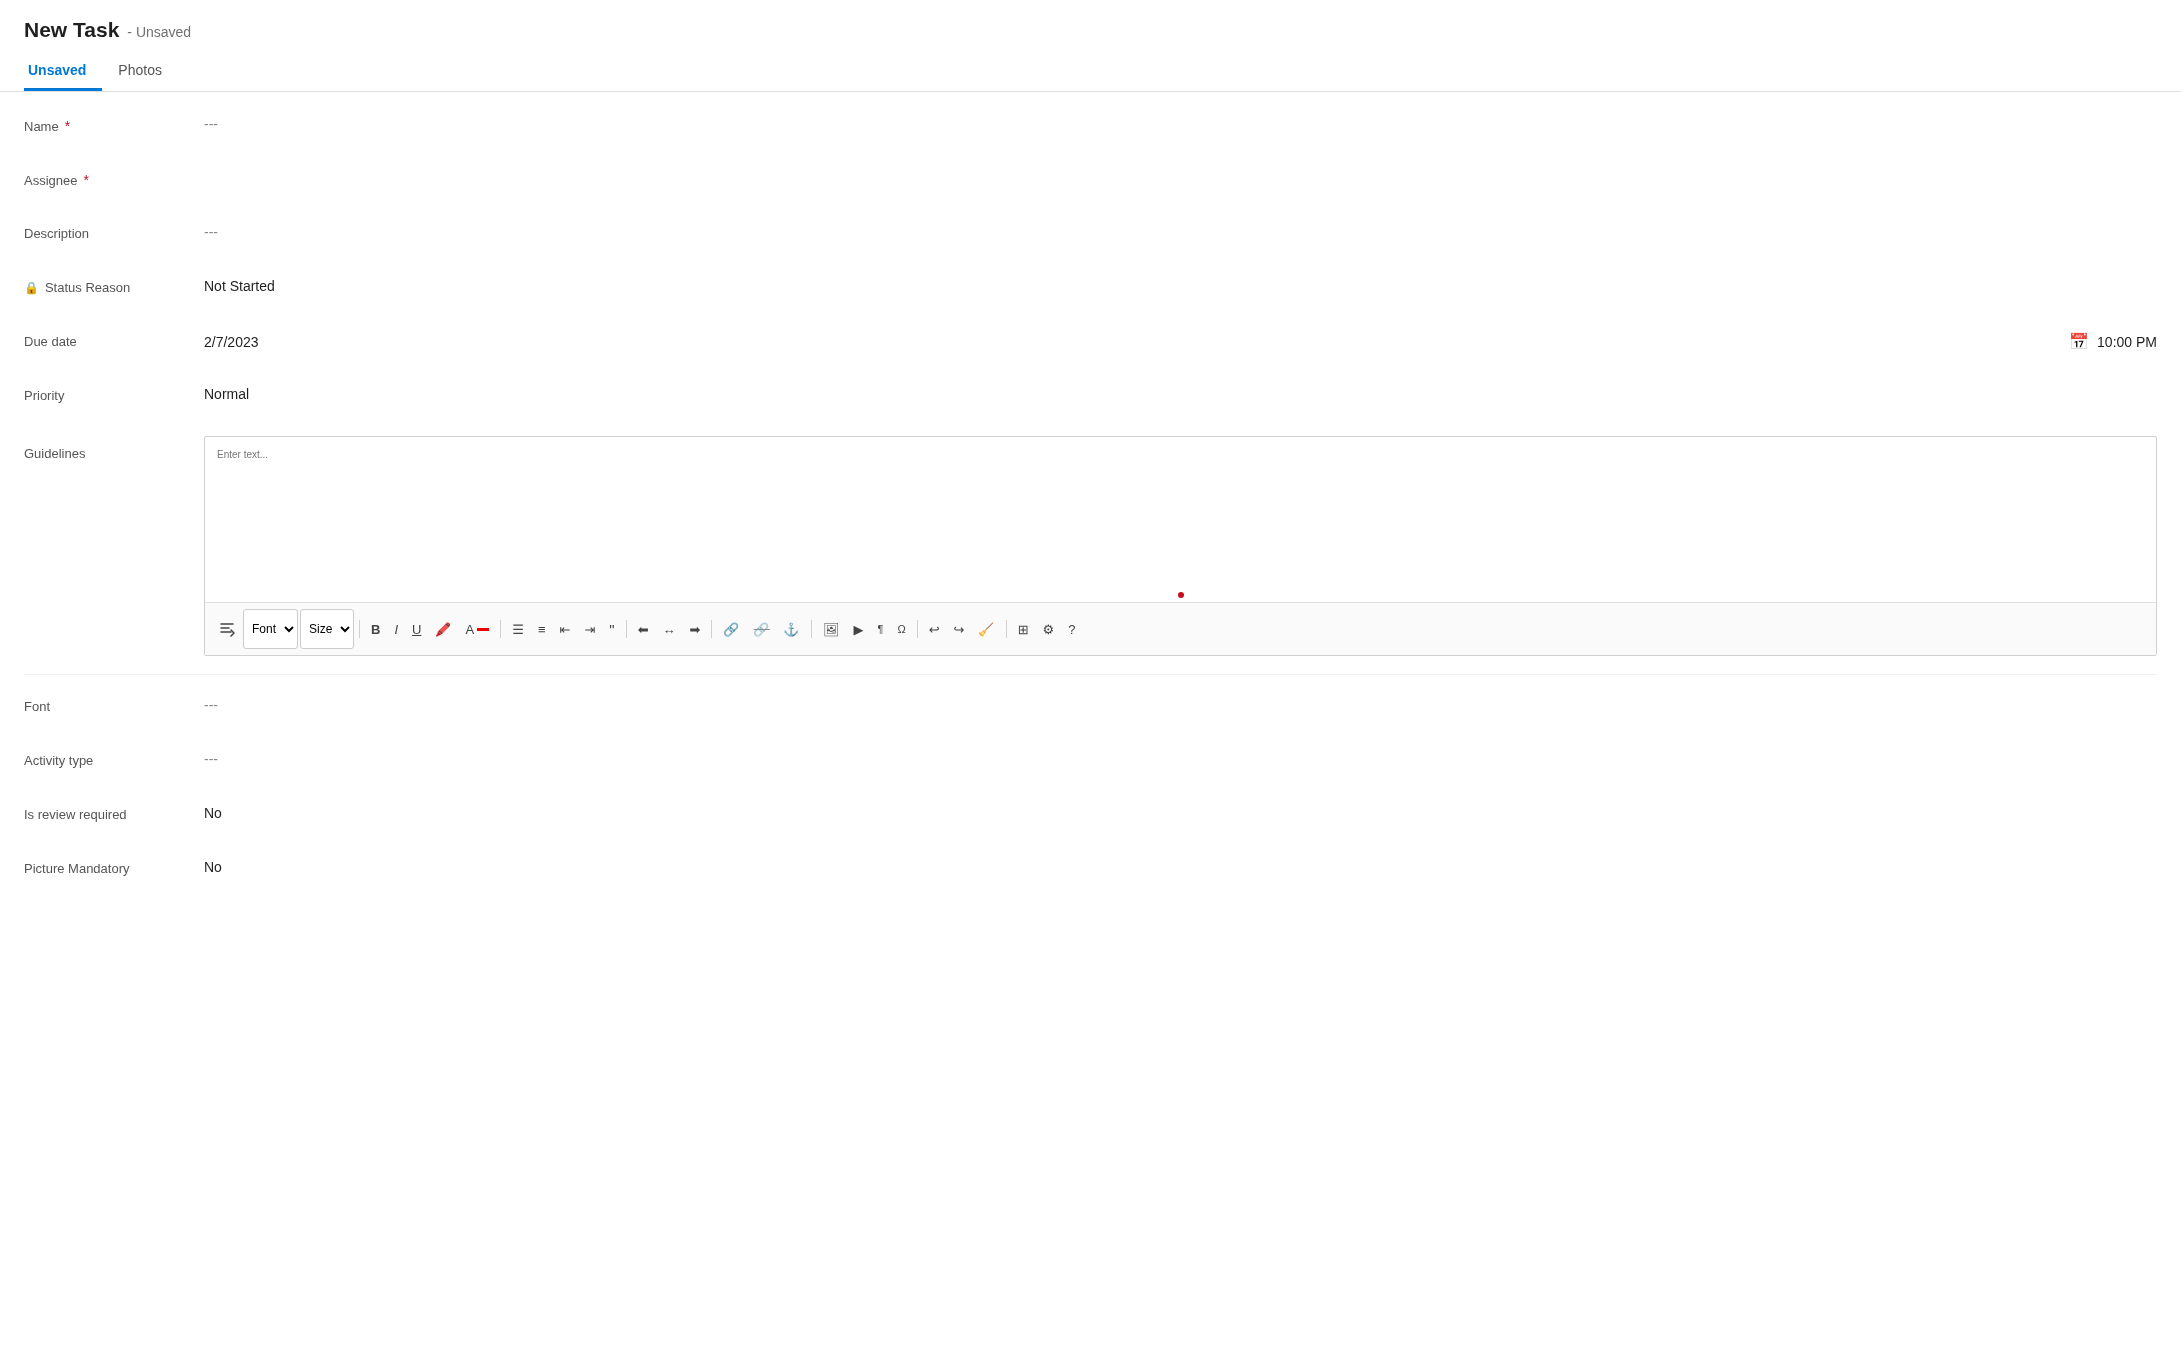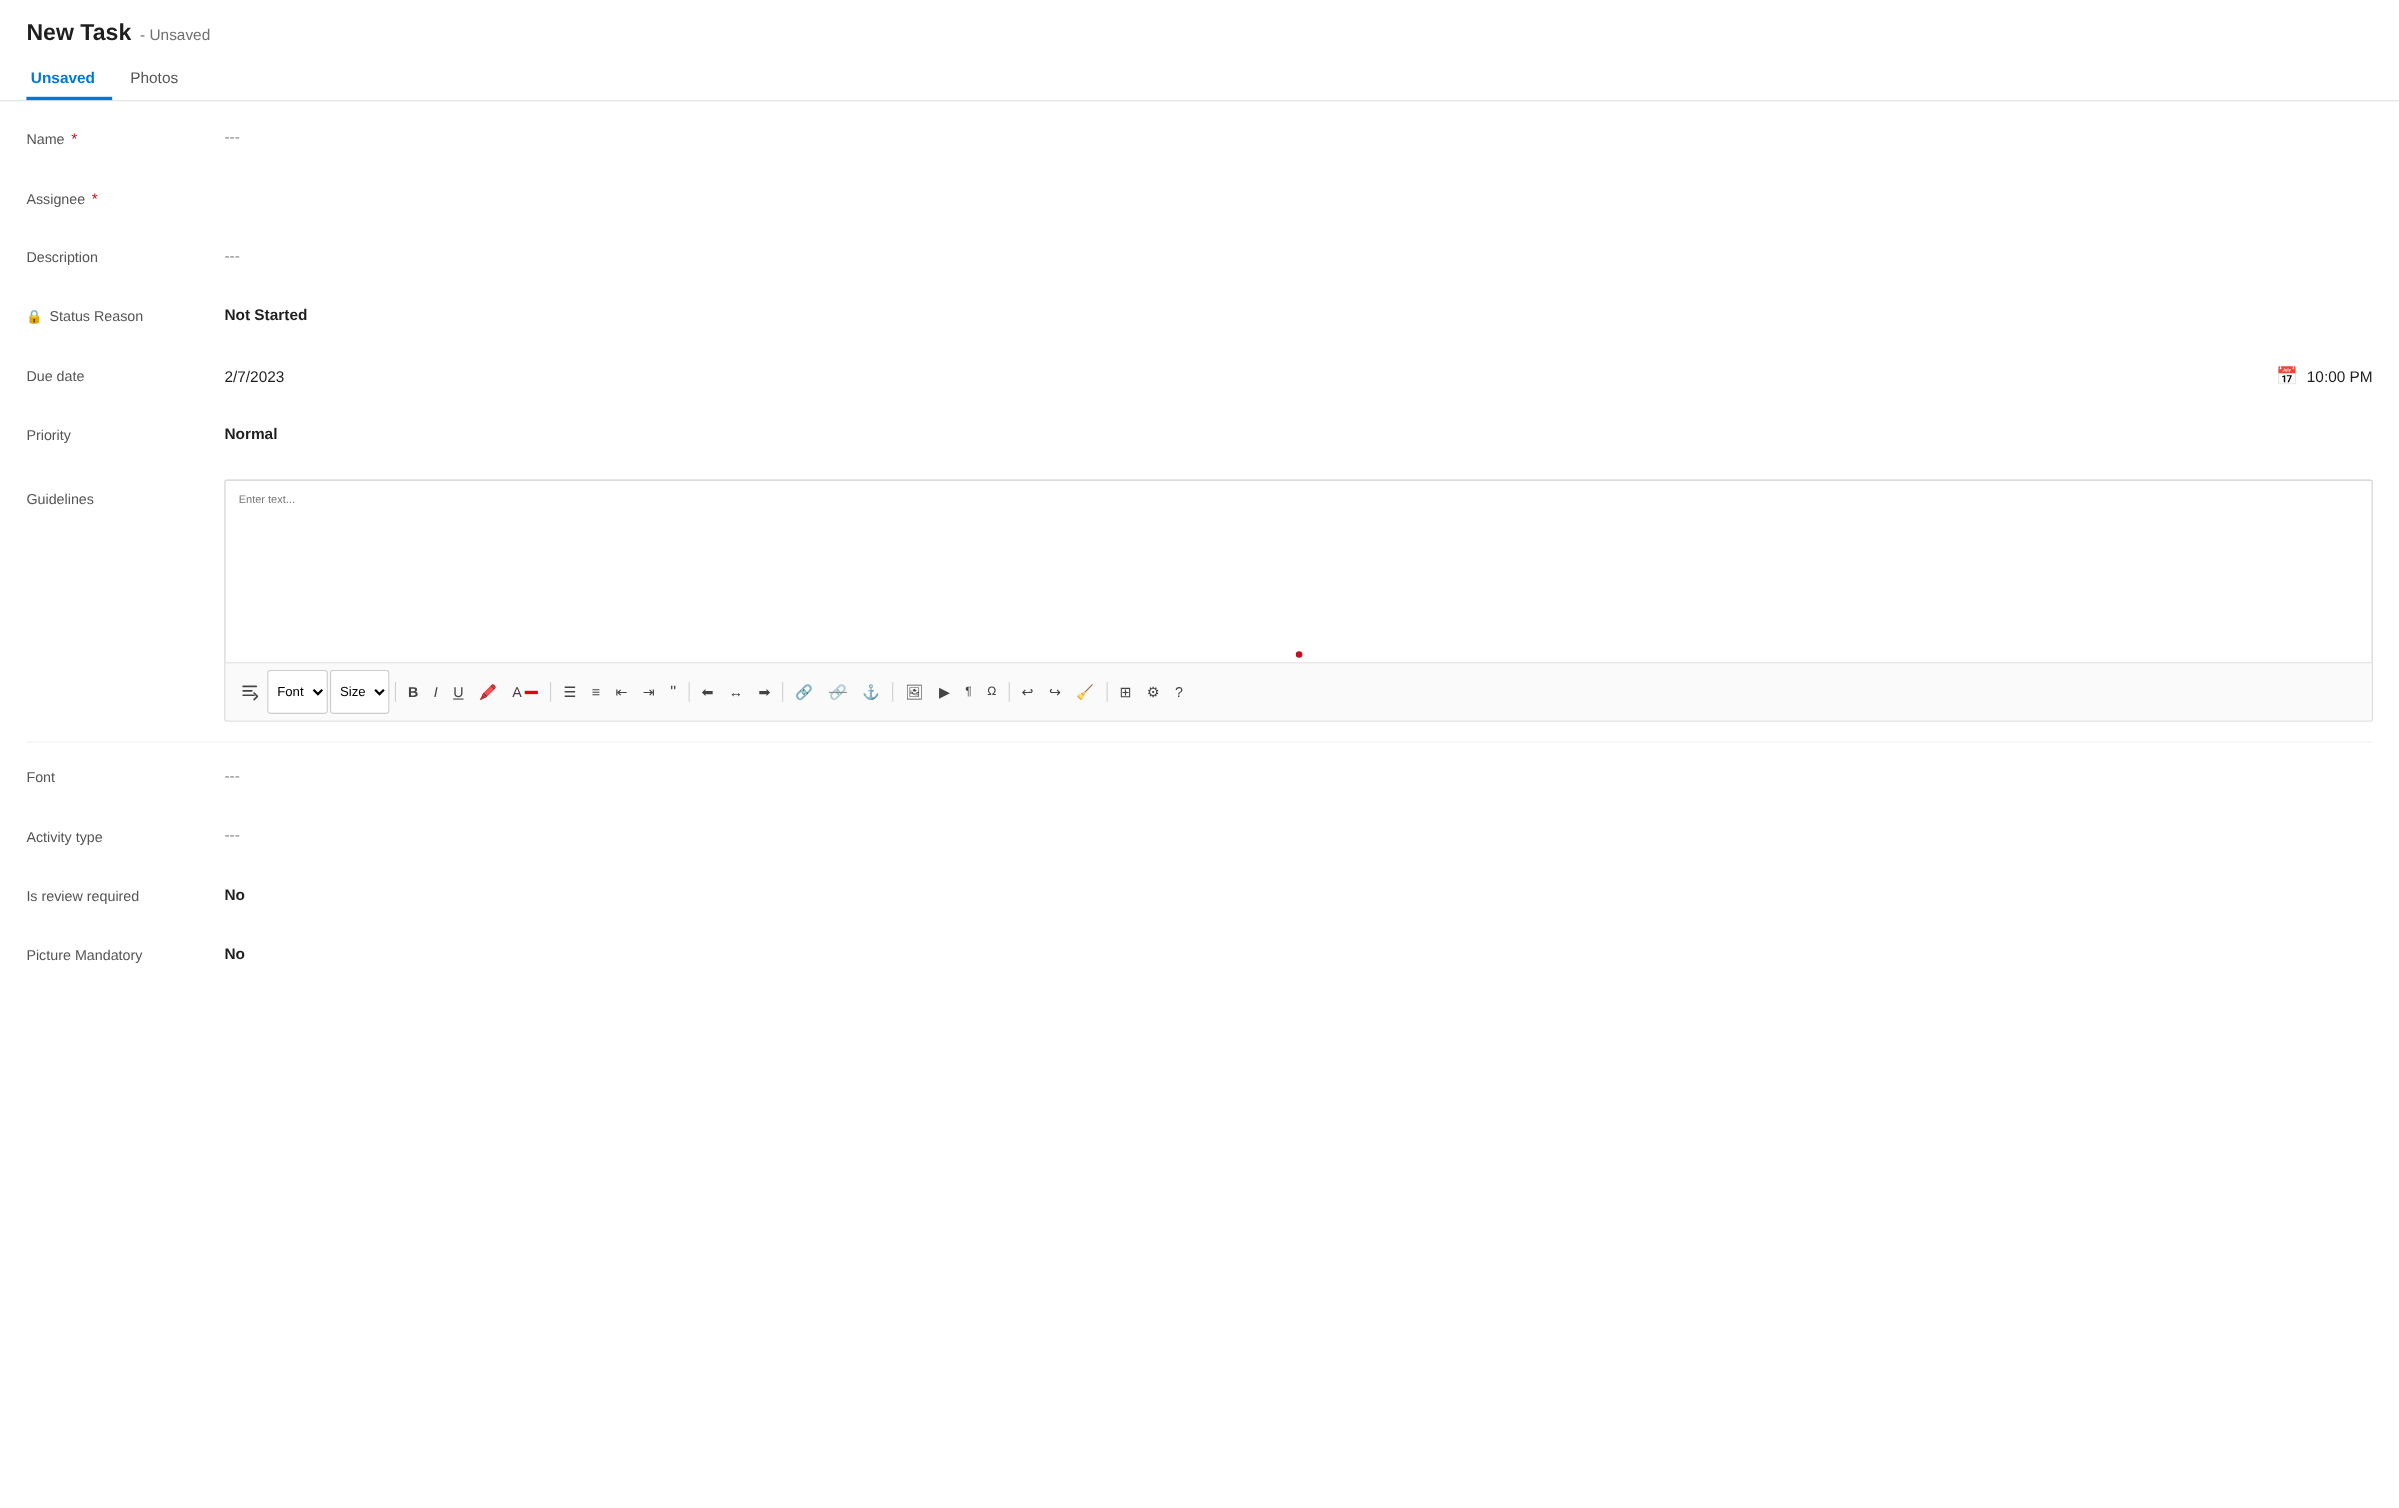--- a/index.html
+++ b/index.html
@@ -77,21 +77,21 @@
     .form-value {
       flex: 1;
       font-size: 14px;
       padding-top: 4px;
       color: #1f1f1f;
     }
     .form-value.placeholder {
       color: #888;
     }
     .form-value.bold {
-      font-weight: 700;
+      font-weight: 400;
     }
     .form-value.link {
       color: #0078d4;
       display: flex;
       align-items: center;
       gap: 8px;
     }
     .assignee-avatar {
       width: 28px;
       height: 28px;

